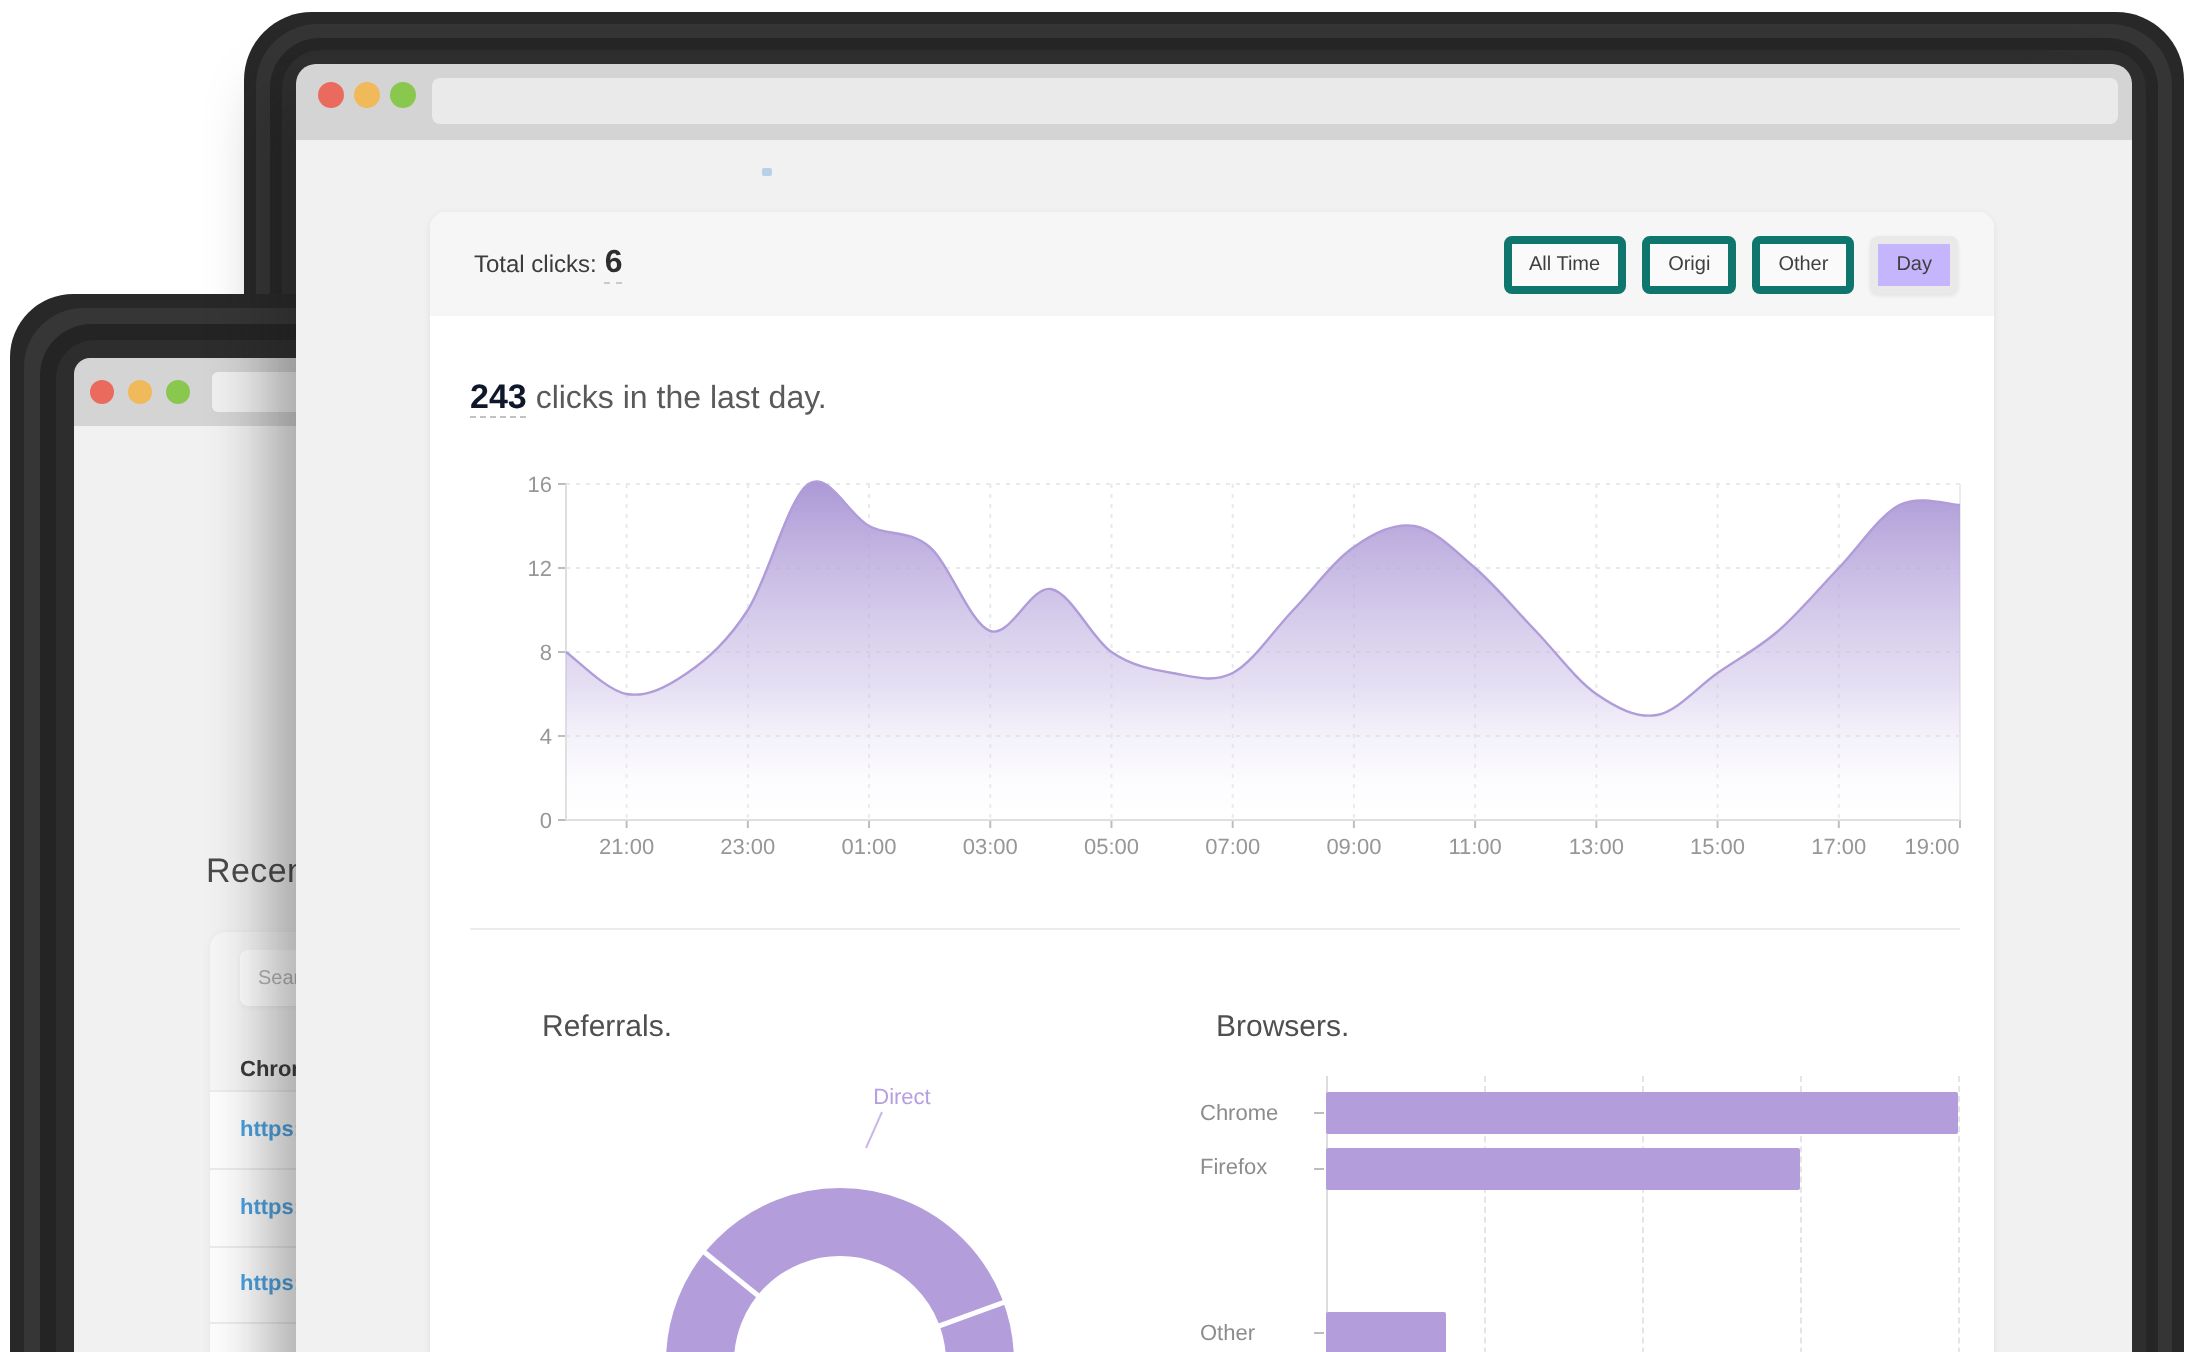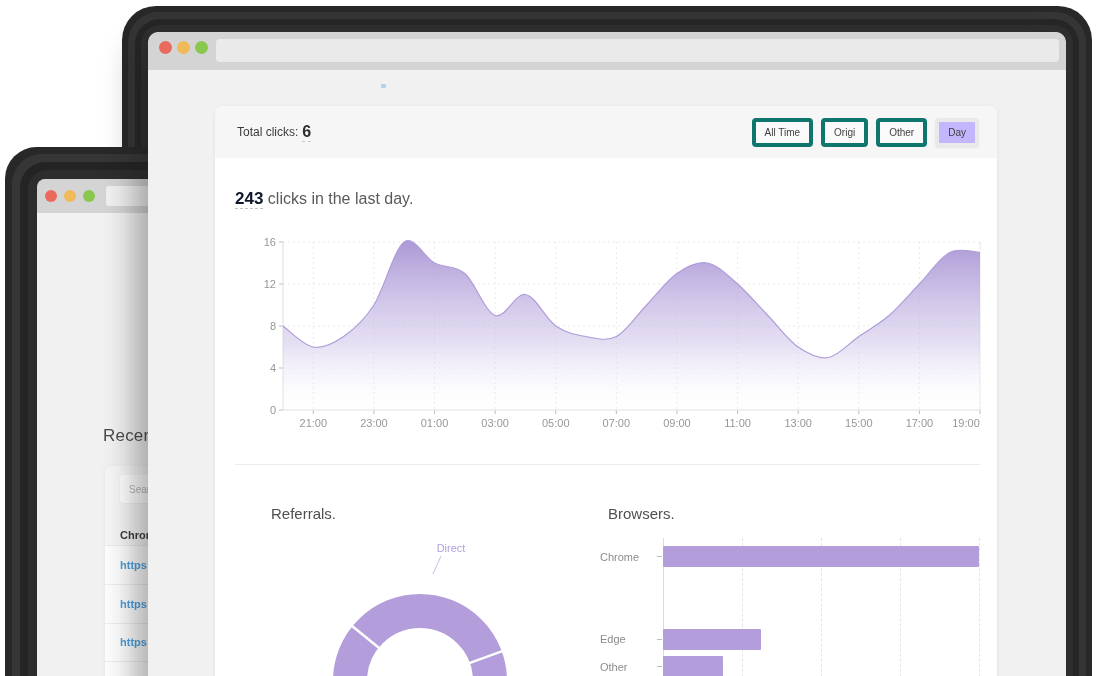--- a/index.html
+++ b/index.html
@@ -226,24 +226,24 @@
         <div class="bar-grid" style="left: 142px;"></div>
         <div class="bar-grid" style="left: 221px;"></div>
         <div class="bar-grid" style="left: 300px;"></div>
         <div class="bar-grid" style="left: 379px;"></div>
         <div class="bar-axis"></div>
         <div class="bar-row" style="top: 16px;">
           <div class="bar-label">Chrome</div>
           <div class="bar-tick"></div>
           <div class="bar-fill" style="width: 316px; background: rgb(179, 157, 219);"></div>
         </div>
-        <div class="bar-row" style="top: 98.5px;">
-          <div class="bar-label">Edge</div>
+        <div class="bar-row" style="top: 43.5px;">
+          <div class="bar-label">Firefox</div>
           <div class="bar-tick"></div>
-          <div class="bar-fill" style="width: 97.96px; background: rgb(179, 157, 219);"></div>
+          <div class="bar-fill" style="width: 237px; background: rgb(179, 157, 219);"></div>
         </div>
         <div class="bar-row" style="top: 126px;">
           <div class="bar-label">Other</div>
           <div class="bar-tick"></div>
           <div class="bar-fill" style="width: 60.04px; background: rgb(179, 157, 219);"></div>
         </div>
       </div>
   </div>
 
 </div>

